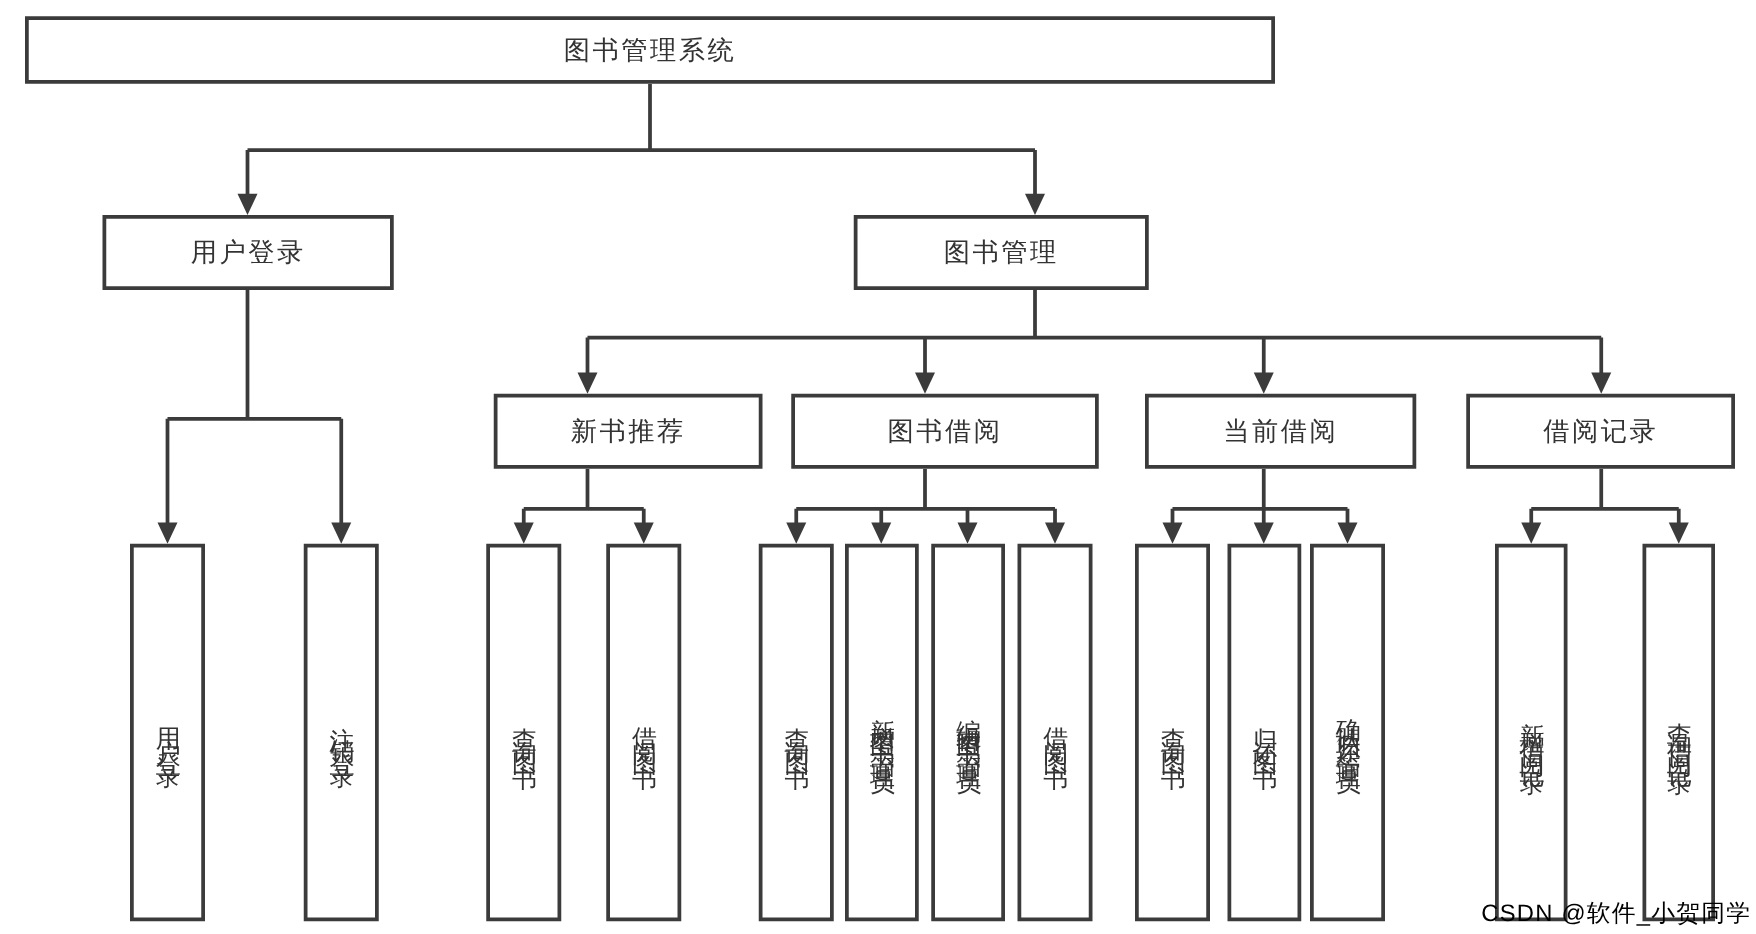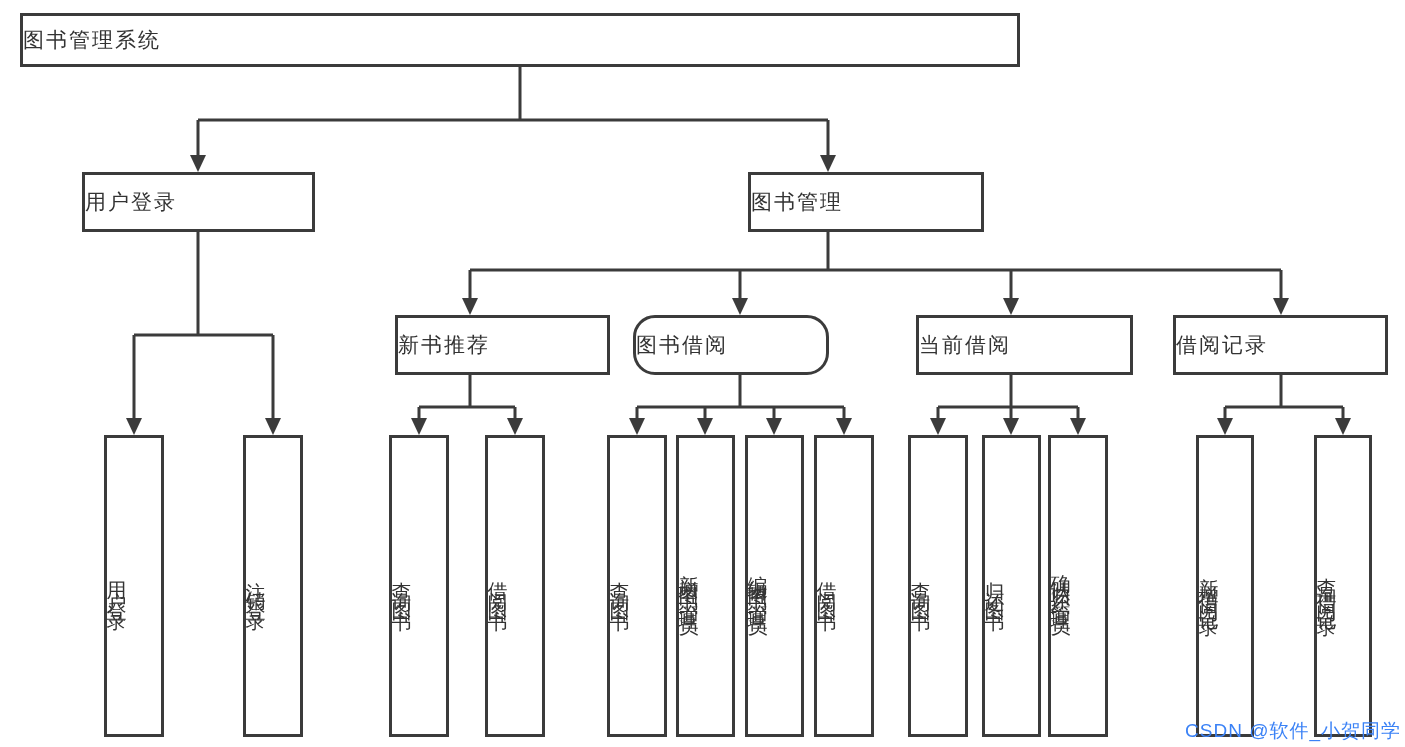--- a/index.html
+++ b/index.html
@@ -23,40 +23,40 @@
     width: 1405px;
     height: 747px;
   }
   .box {
     position: absolute;
     box-sizing: border-box;
     border: 3px solid #3b3b3b;
     background: #ffffff;
     display: flex;
     align-items: center;
-    justify-content: flex-start;
+    justify-content: center;
   }
   .hlabel {
     font-size: 21px;
     letter-spacing: 2px;
     white-space: nowrap;
   }
   .vlabel {
     writing-mode: vertical-rl;
     text-orientation: mixed;
     font-size: 20px;
     letter-spacing: 10px;
     line-height: 1;
   }
   .watermark {
     position: absolute;
     right: 4px;
     bottom: 3px;
     font-size: 19px;
-    color: #3b82f6;
+    color: #000000;
     letter-spacing: 1px;
     white-space: nowrap;
   }
 </style>
 </head>
 <body>
 
 <div id="stage">
 
   <svg id="connectors" viewBox="0 0 1405 747" xmlns="http://www.w3.org/2000/svg">
@@ -99,28 +99,28 @@
     </g>
   </svg>
 
   <div class="box" style="left:20px; top:13px; width:1000px; height:54px;">
     <span class="hlabel">图书管理系统</span>
   </div>
 
   <div class="box" style="left:82px; top:172px; width:233px; height:60px;">
     <span class="hlabel">用户登录</span>
   </div>
-  <div class="box" style="left:748px; top:172px; width:236px; height:60px;">
+  <div class="box" style="left:683px; top:172px; width:236px; height:60px;">
     <span class="hlabel">图书管理</span>
   </div>
 
   <div class="box" style="left:363px; top:315px; width:215px; height:60px;margin-left:32px;">
     <span class="hlabel">新书推荐</span>
   </div>
-  <div class="box" style="left:633px; top:315px; width:196px; height:60px;border-radius:22px;">
+  <div class="box" style="left:633px; top:315px; width:246px; height:60px;">
     <span class="hlabel">图书借阅</span>
   </div>
   <div class="box" style="left:903px; top:315px; width:217px; height:60px;margin-left:13px;">
     <span class="hlabel">当前借阅</span>
   </div>
   <div class="box" style="left:1173px; top:315px; width:215px; height:60px;">
     <span class="hlabel">借阅记录</span>
   </div>
 
   <div class="box" style="left:104px; top:435px; width:60px; height:302px;">

